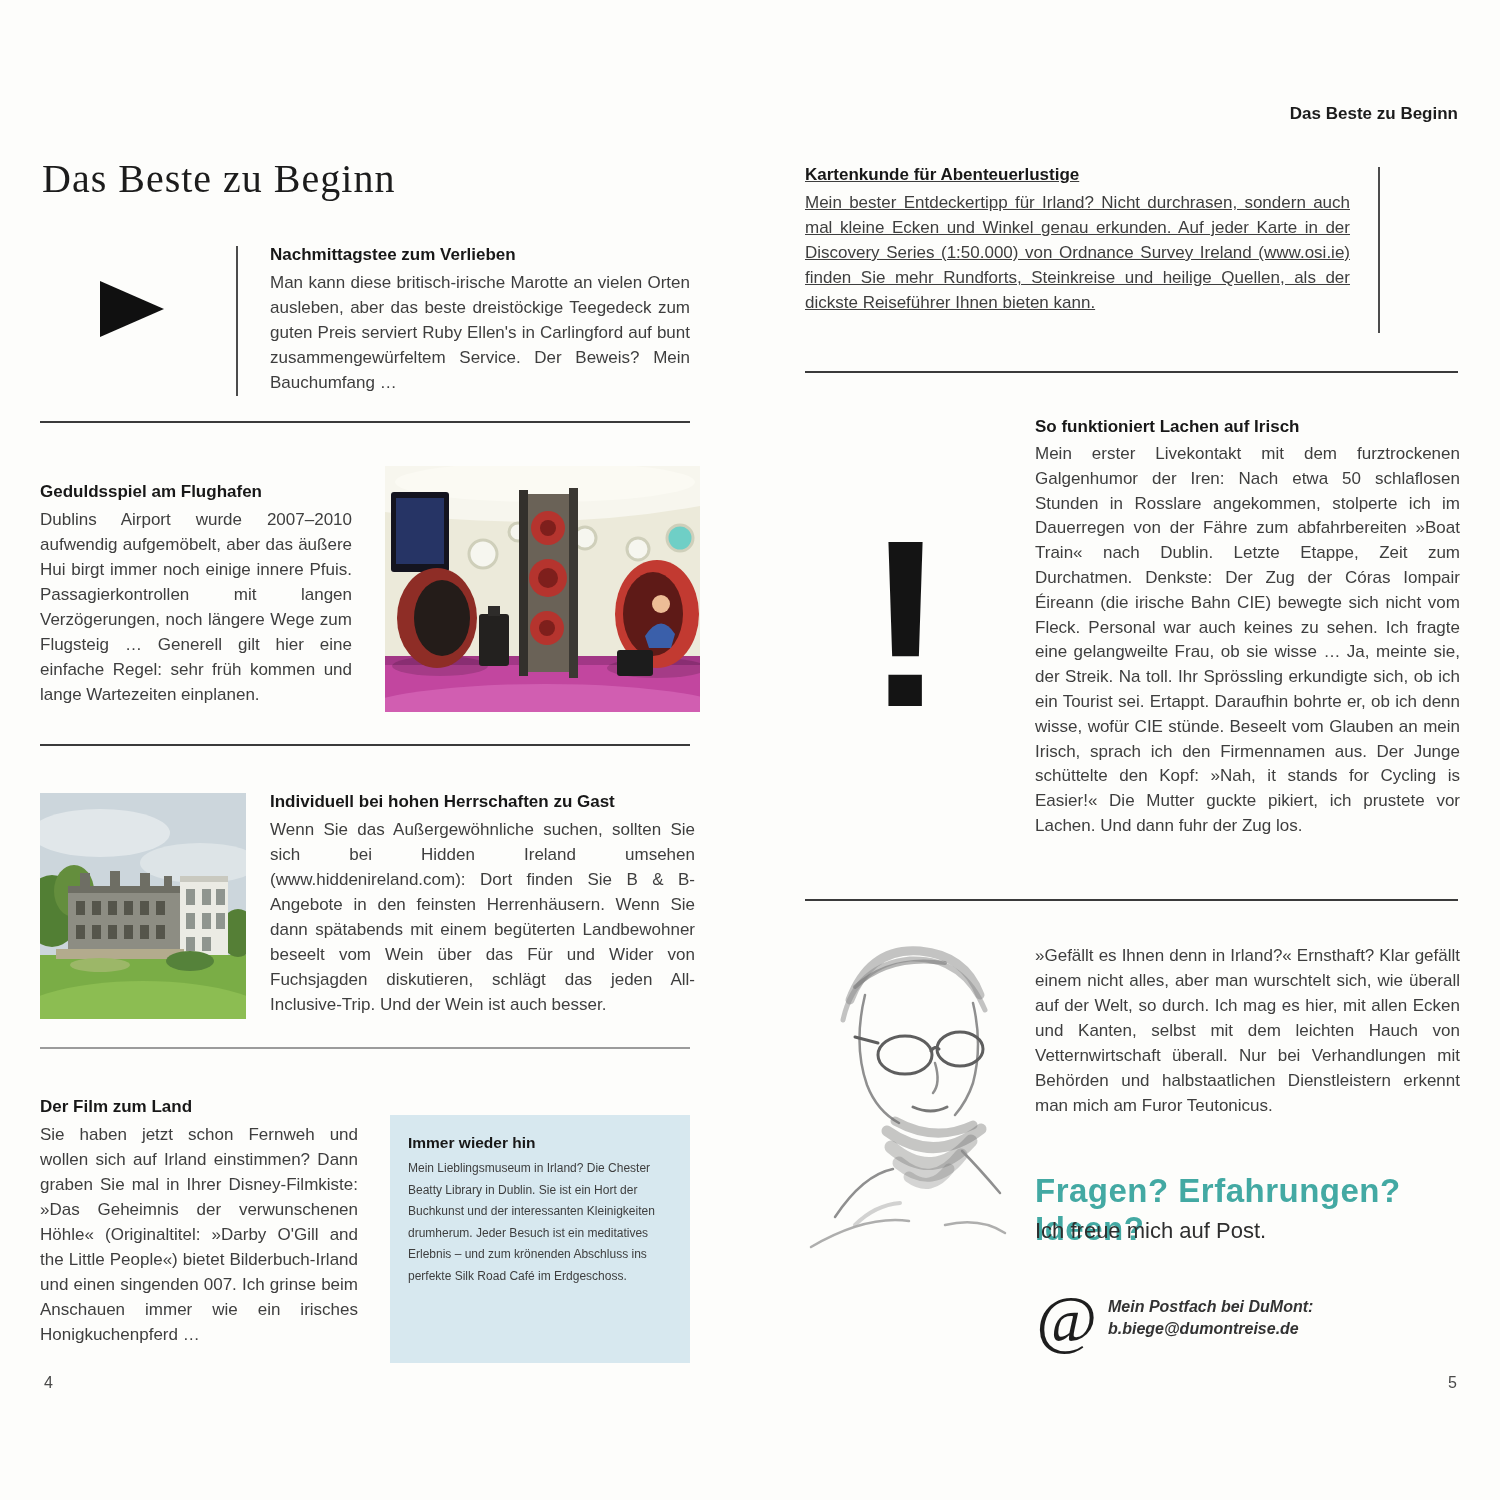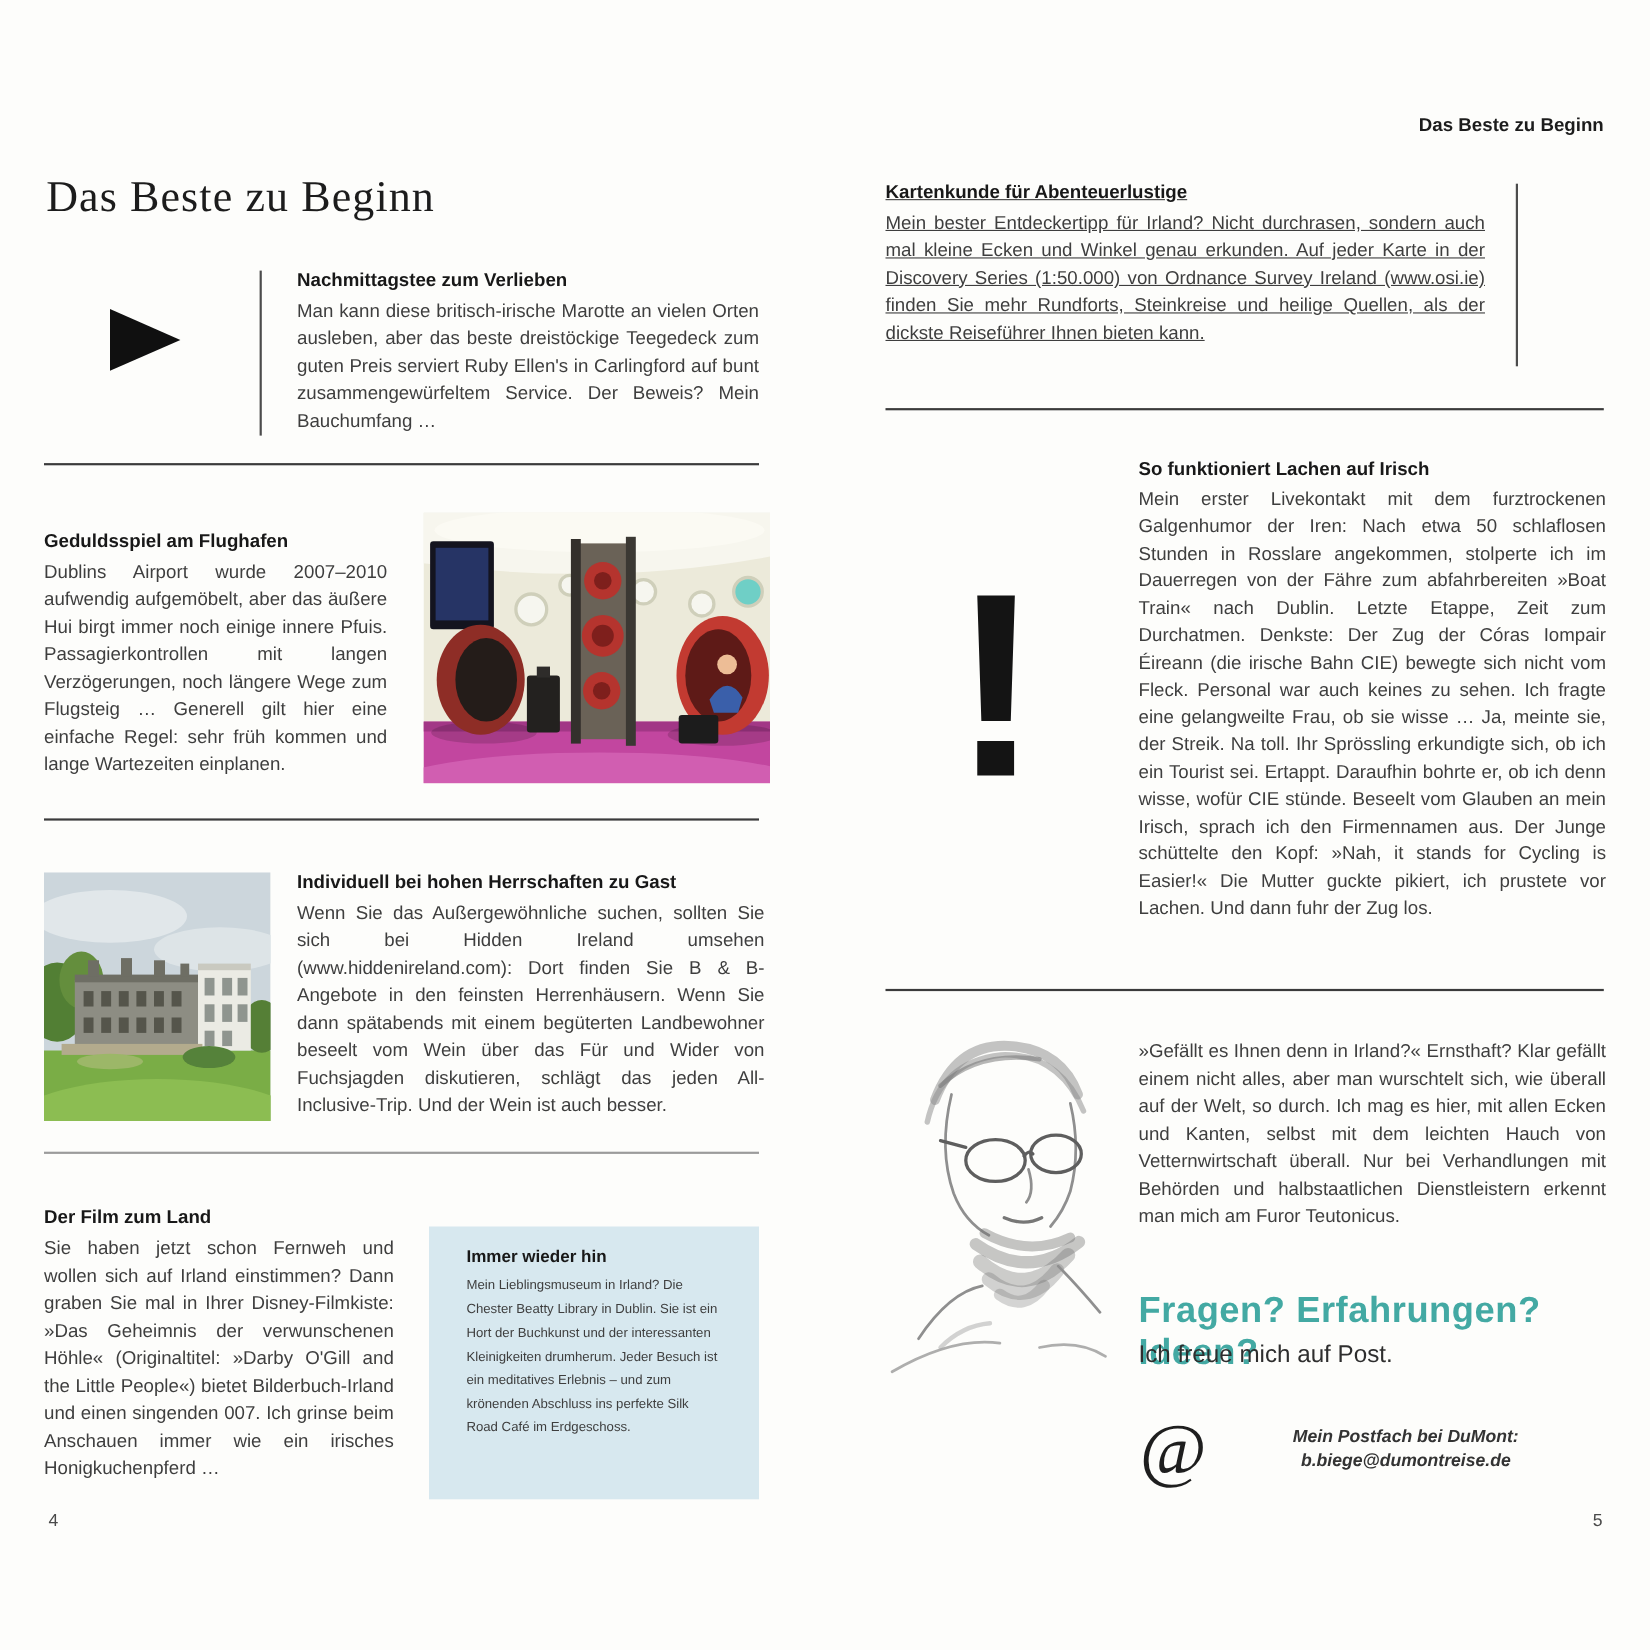--- a/index.html
+++ b/index.html
@@ -8,28 +8,28 @@
   .abs{position:absolute;}
   .book-title{font-family:"Liberation Serif",serif;font-size:40px;color:#1c1c1c;letter-spacing:1px;}
   .running-head{font-size:17px;font-weight:bold;color:#1c1c1c;text-align:right;}
   .tip-heading{font-size:17px;font-weight:bold;color:#181818;margin:0 0 3px 0;line-height:24px;}
   .tip-body{font-size:17px;line-height:25px;text-align:justify;color:#3e3e3e;}
   .rule{background:#3b3b3b;height:2px;}
   .rule-light{background:#9b9b9b;height:1.5px;}
   .vrule{width:2px;background:#4c4c4c;}
   .triangle{width:0;height:0;border-top:28px solid transparent;border-bottom:28px solid transparent;border-left:64px solid #101010;}
   .photo{display:block;}
-  .infobox{background:#d7e8ef;padding:16px 34px;box-sizing:border-box;}
+  .infobox{background:#d7e8ef;padding:16px 18px;box-sizing:border-box;}
   .infobox .tip-heading{font-size:15.5px;}
   .infobox .tip-body{font-size:12px;line-height:21.5px;text-align:left;}
   .excl{font-size:238px;font-weight:bold;color:#141414;line-height:1;font-family:"Liberation Sans",sans-serif;}
   .cta{font-size:33px;font-weight:bold;color:#43a9a3;letter-spacing:0.5px;}
   .cta-sub{font-size:22px;color:#2e2e2e;}
   .at-glyph{font-family:"Liberation Serif",serif;font-style:italic;font-size:66px;color:#1e1e1e;line-height:1;}
-  .mail-lines{font-size:16px;font-style:italic;font-weight:bold;color:#333;line-height:22px;text-align:center;}
+  .mail-lines{font-size:16px;font-style:italic;font-weight:bold;color:#333;line-height:22px;}
   .pagenum{font-size:16px;color:#4a4a4a;}
 </style>
 </head>
 <body>
 
 <div class="page">
 
   <div class="abs book-title" style="left:42px;top:155px;">Das Beste zu Beginn</div>
 
   <div class="abs triangle" style="left:100px;top:281px;"></div>

